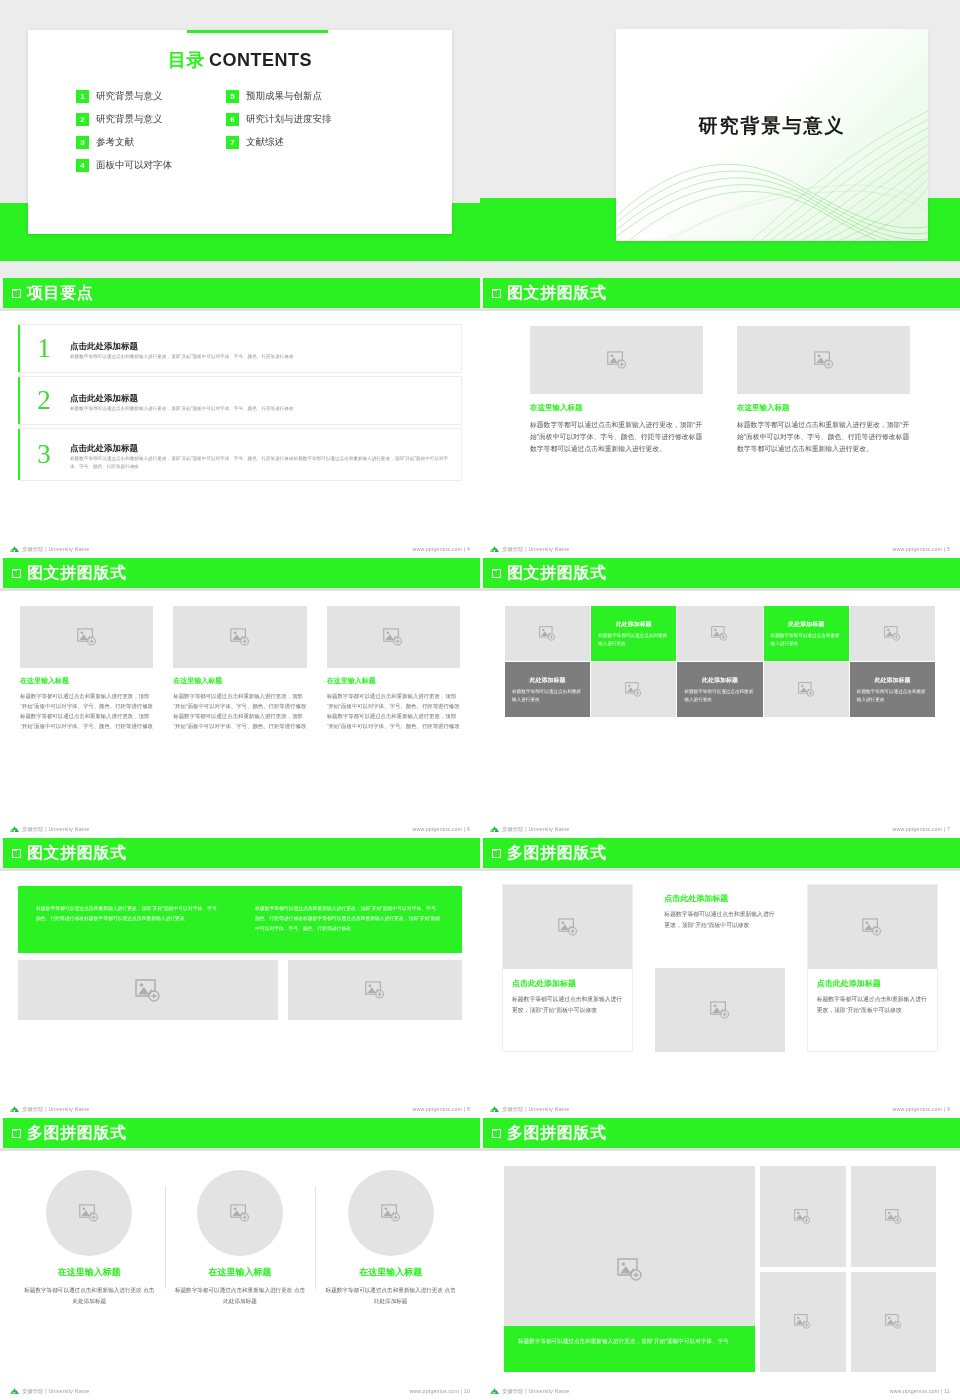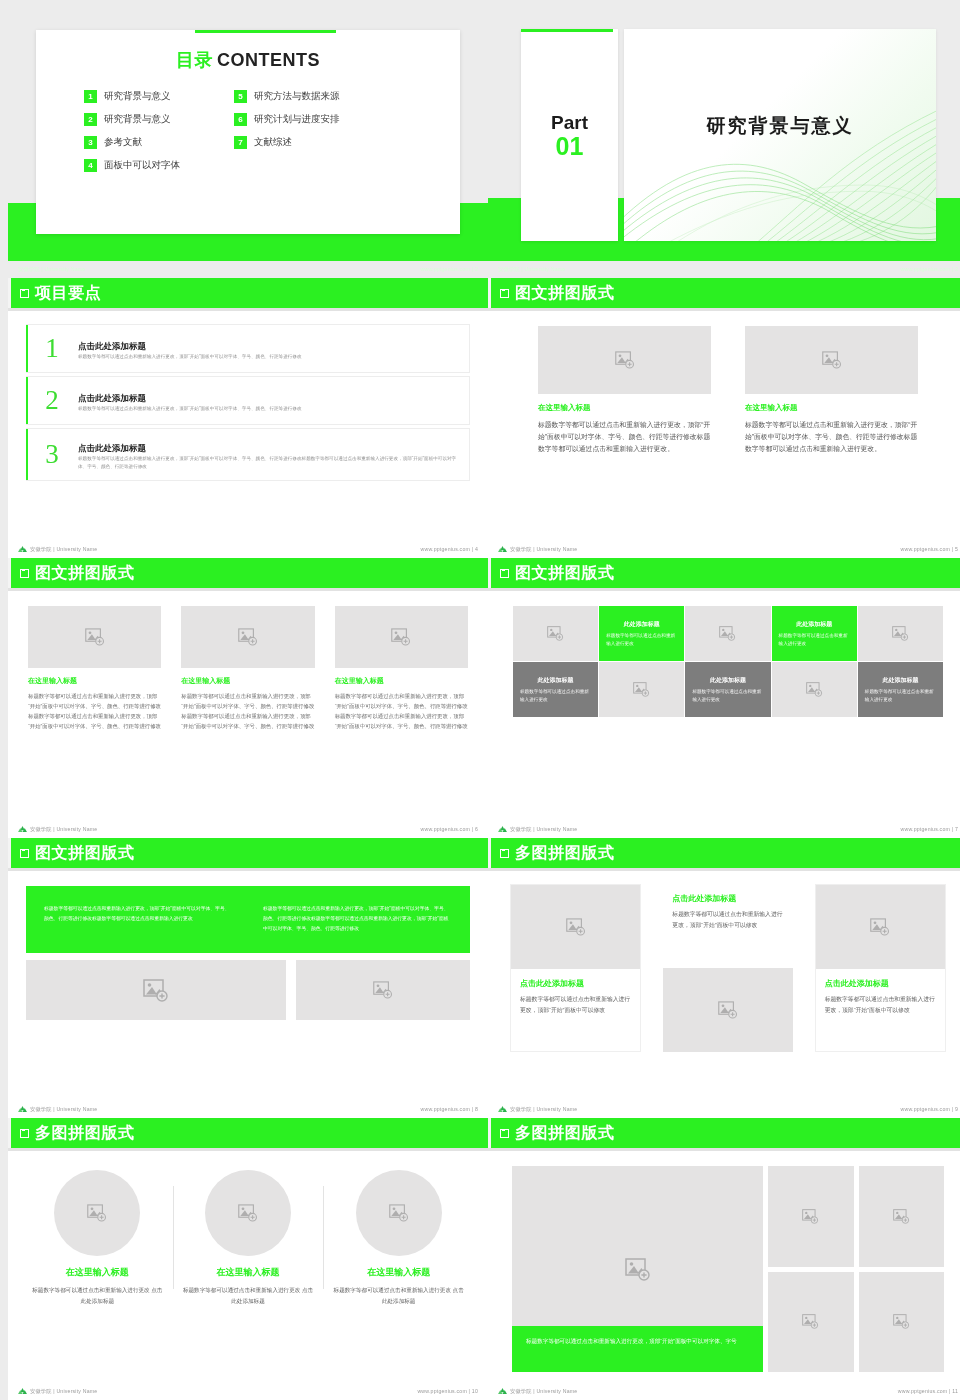--- a/index.html
+++ b/index.html
@@ -7,21 +7,21 @@
   html, body {
     width: 960px; height: 1400px;
     background: #ececec;
     font-family: "Liberation Sans", "DejaVu Sans", sans-serif;
     overflow: hidden;
   }
   #grid {
     display: grid;
     grid-template-columns: 480px 480px;
     grid-template-rows: 278px 280px 280px 280px 282px;
-    width: 888px; height: 1400px; padding-left: 8px;
+    width: 888px; height: 1400px;
   }
   .slide {
     position: relative;
     background: #fff;
     overflow: hidden;
   }
 
   
   .footer {
     position: absolute; left: 0; right: 0; bottom: 0;
@@ -243,21 +243,21 @@
             <span class="toc-label">参考文献</span>
           </div>
           <div class="toc-item">
             <span class="toc-num">4</span>
             <span class="toc-label">面板中可以对字体</span>
           </div>
         </div>
         <div class="s1-col">
           <div class="toc-item">
             <span class="toc-num">5</span>
-            <span class="toc-label">研究方法与数据来源</span>
+            <span class="toc-label">预期成果与创新点</span>
           </div>
           <div class="toc-item">
             <span class="toc-num">6</span>
             <span class="toc-label">研究计划与进度安排</span>
           </div>
           <div class="toc-item">
             <span class="toc-num">7</span>
             <span class="toc-label">文献综述</span>
           </div>
         </div>
@@ -270,27 +270,20 @@
       <span class="footer-right">
         <span>www.pptgenius.com</span>
         <span>|</span>
         <span>2</span>
       </span>
     </div>
   </div>
 
   <div class="slide s2">
     <div class="s2-band"></div>
-    <div class="s2-left">
-      <div class="s2-left-top"></div>
-      <div class="s2-part">
-        <span>Part</span><br>
-        <span class="s2-num">01</span>
-      </div>
-    </div>
     <div class="s2-right">
       <svg class="s2-waves" viewBox="0 0 300 212" preserveAspectRatio="none">
         <g fill="none" stroke="#5fd35a" stroke-width="0.7" opacity="0.55">
           <path d="M-10 190 C 60 120, 120 118, 175 150 C 225 178, 265 200, 310 188"></path>
           <path d="M-10 196 C 62 128, 124 124, 180 156 C 230 184, 268 205, 310 194"></path>
           <path d="M-10 202 C 64 136, 128 130, 185 162 C 234 190, 271 210, 310 200"></path>
           <path d="M-10 208 C 66 144, 132 136, 190 168 C 238 196, 274 214, 310 206"></path>
           <path d="M0 214 C 70 152, 136 142, 195 174 C 242 202, 277 218, 310 212"></path>
         </g>
         <g fill="none" stroke="#7ddd76" stroke-width="0.6" opacity="0.62">

